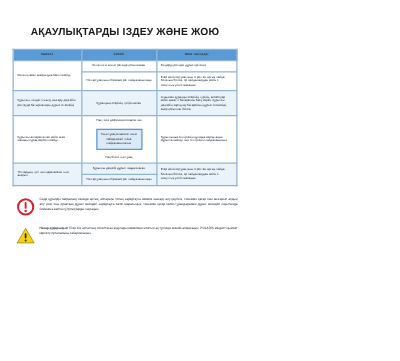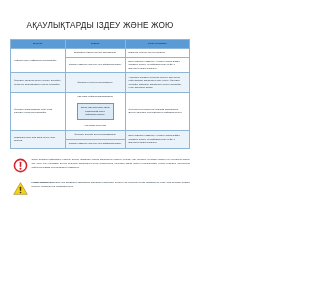--- a/index.html
+++ b/index.html
@@ -20,21 +20,21 @@
     box-sizing: border-box;
     padding: 0 10px;
     position: relative;
     background: #ffffff;
   }
 
   
   .title {
     text-align: center;
     font-size: 8.2px;
-    font-weight: normal;
+    font-weight: bold;
     letter-spacing: 0.15px;
     color: #1a1a1a;
     margin: 21px 0 9px 0;
     line-height: 1.1;
   }
 
   
   .tbl {
     width: 100%;
     border-collapse: collapse;

